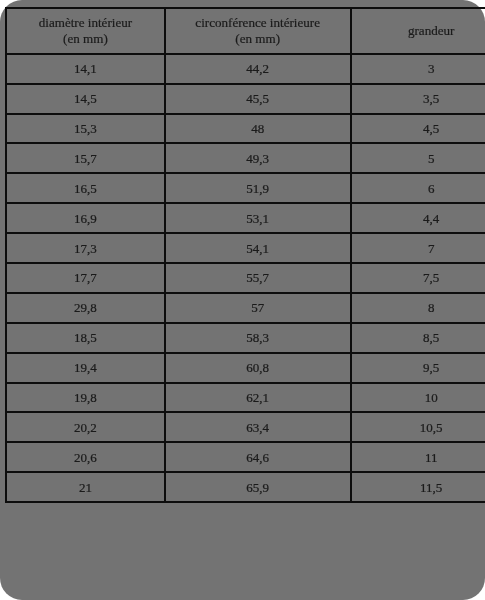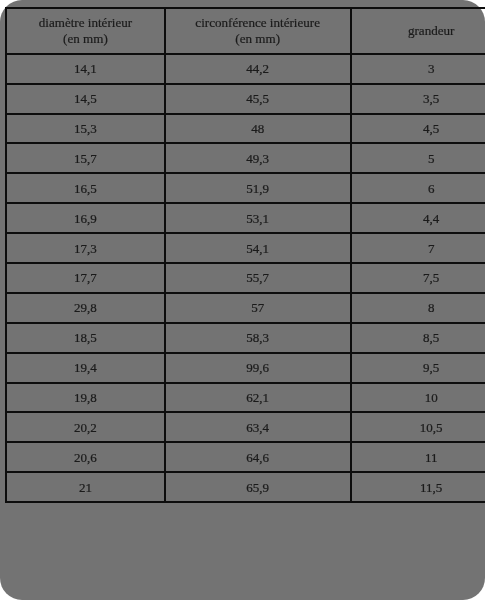--- a/index.html
+++ b/index.html
@@ -122,21 +122,21 @@
     <td class="col-circumference">57</td>
     <td class="col-size">8</td>
   </tr>
         <tr>
     <td class="col-diameter">18,5</td>
     <td class="col-circumference">58,3</td>
     <td class="col-size">8,5</td>
   </tr>
         <tr>
     <td class="col-diameter">19,4</td>
-    <td class="col-circumference">99,6</td>
+    <td class="col-circumference">60,8</td>
     <td class="col-size">9,5</td>
   </tr>
         <tr>
     <td class="col-diameter">19,8</td>
     <td class="col-circumference">62,1</td>
     <td class="col-size">10</td>
   </tr>
         <tr>
     <td class="col-diameter">20,2</td>
     <td class="col-circumference">63,4</td>

